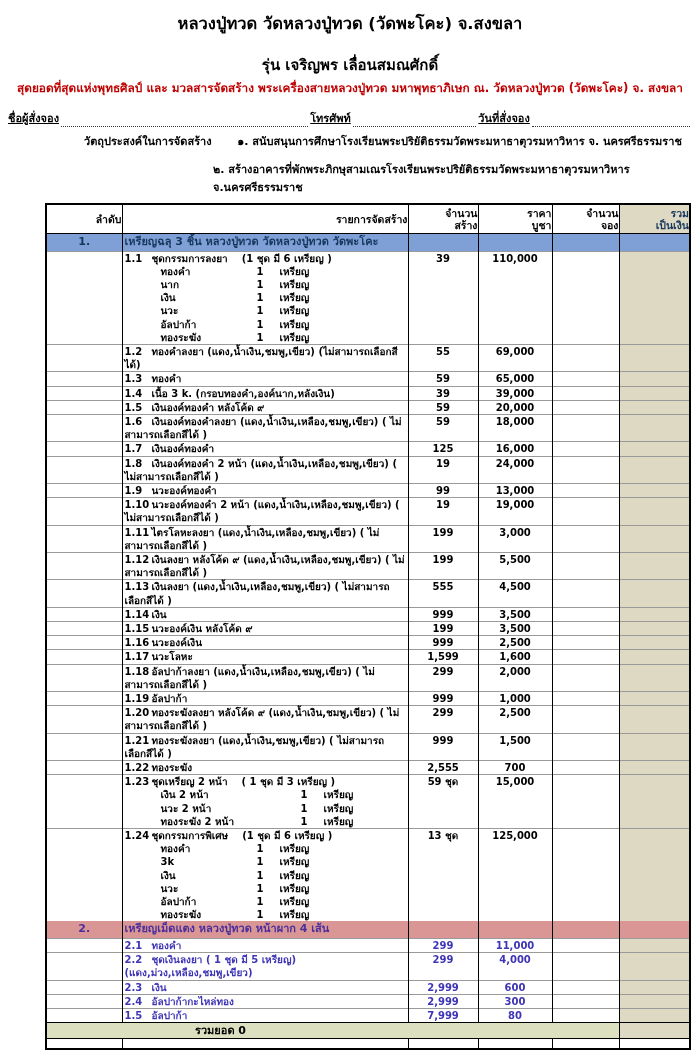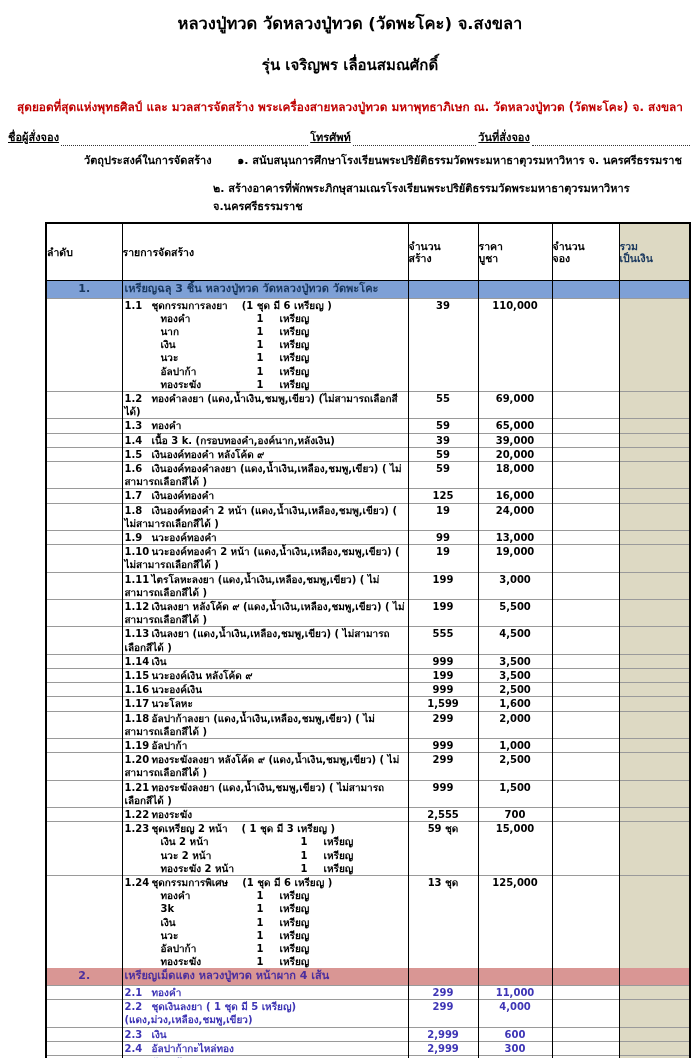--- a/index.html
+++ b/index.html
@@ -3,30 +3,30 @@
 <meta charset="utf-8">
 <style>
   html,body{margin:0;padding:0;}
   body{
     width:700px;height:1058px;overflow:hidden;background:#fff;color:#000;
     font-family:"DejaVu Sans","Liberation Sans",sans-serif;
   }
   .page{position:relative;width:700px;height:1058px;}
   .doc-title{margin:10px 0 0 0;text-align:center;font-size:16.5px;font-weight:bold;}
   .doc-subtitle{margin:17px 0 0 0;text-align:center;font-size:15px;font-weight:bold;}
-  .doc-tagline{margin:20px 0 0 0;text-align:center;font-size:11.8px;font-weight:bold;color:var(--red,#C00000);}
+  .doc-tagline{margin:1px 0 0 0;text-align:center;font-size:11.8px;font-weight:bold;color:var(--red,#C00000);}
   .order-line{display:flex;align-items:flex-end;margin:12px 8px 0 8px;font-size:11px;font-weight:bold;}
   .order-line .lbl{white-space:nowrap;text-decoration:underline;}
   .dots{border-bottom:1.6px dotted #333;height:11px;margin:0 2px;}
   .d1{flex:2.0;} .d2{flex:1.0;} .d3{flex:1.28;}
   .purpose1{margin:5px 0 10px 84px;font-size:11px;font-weight:bold;}
   .purpose2{margin:3px 0 0 213px;font-size:11px;font-weight:bold;}
   table.t{border-collapse:collapse;table-layout:fixed;width:644px;margin:7px 0 0 45px;border:2px solid #000;font-weight:bold;}
   .t th,.t td{border-left:1px solid #000;border-right:1px solid #000;padding:0 2px;vertical-align:top;font-size:10px;}
-  .t thead th{border-bottom:1.5px solid #000;font-size:10.5px;text-align:left;white-space:pre-line;line-height:12px;padding:16px 0;vertical-align:middle;}
+  .t thead th{border-bottom:1.5px solid #000;font-size:10.5px;text-align:right;white-space:pre-line;line-height:12px;padding:2px 0;vertical-align:middle;}
   .t thead th.h-total{background:var(--beige,#DDD9C3);color:var(--navy,#17365D);}
   .t td{line-height:13.2px;}
   tr.bar td{font-size:11px;line-height:16.5px;white-space:nowrap;overflow:hidden;}
   .theme-blue td{background:var(--blue,#7EA0D6);color:var(--navy,#17365D);}
   .theme-salmon td{background:var(--salmon,#D99694);color:var(--purpledk,#4B2E9E);}
   tr.bar td.no-cell{text-align:center;}
   tr.item td{border-top:1px solid #9a9a9a;}
   tr.item td.c{text-align:center;}
   tr.item td.total-beige{background:var(--beige,#DDD9C3);}
   tr.sec2row td{color:var(--purple,#3E35B5);}

